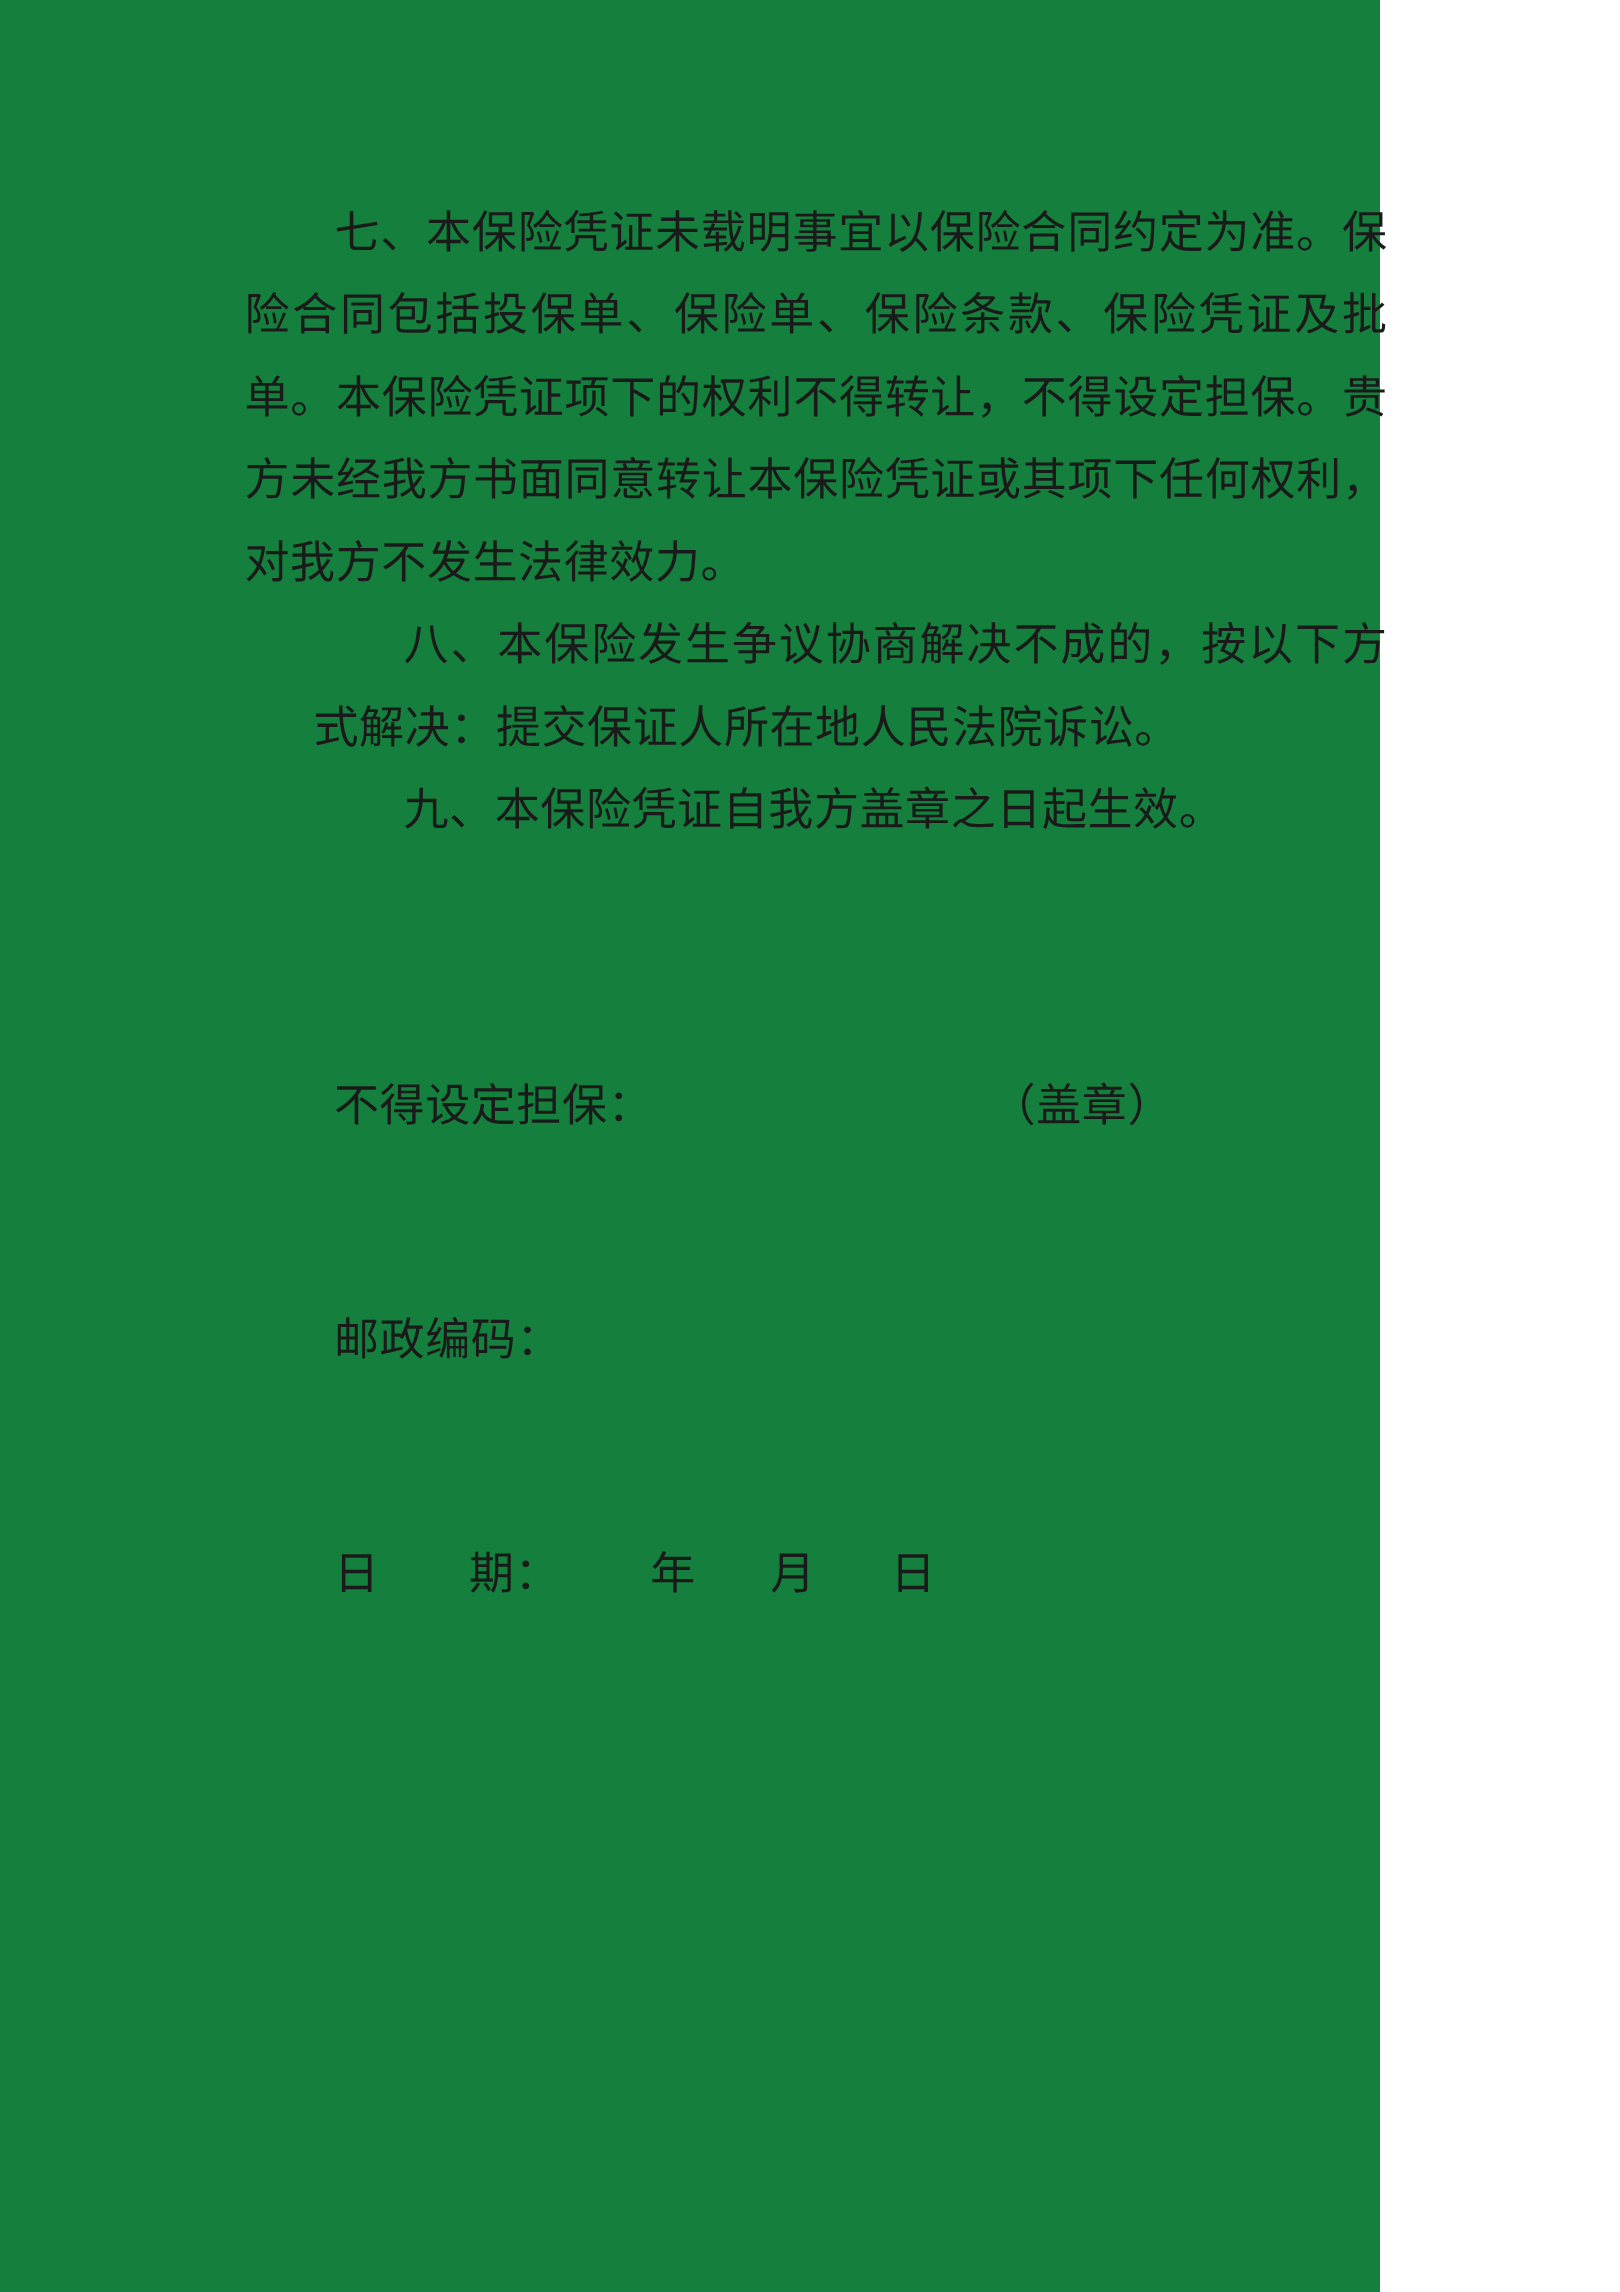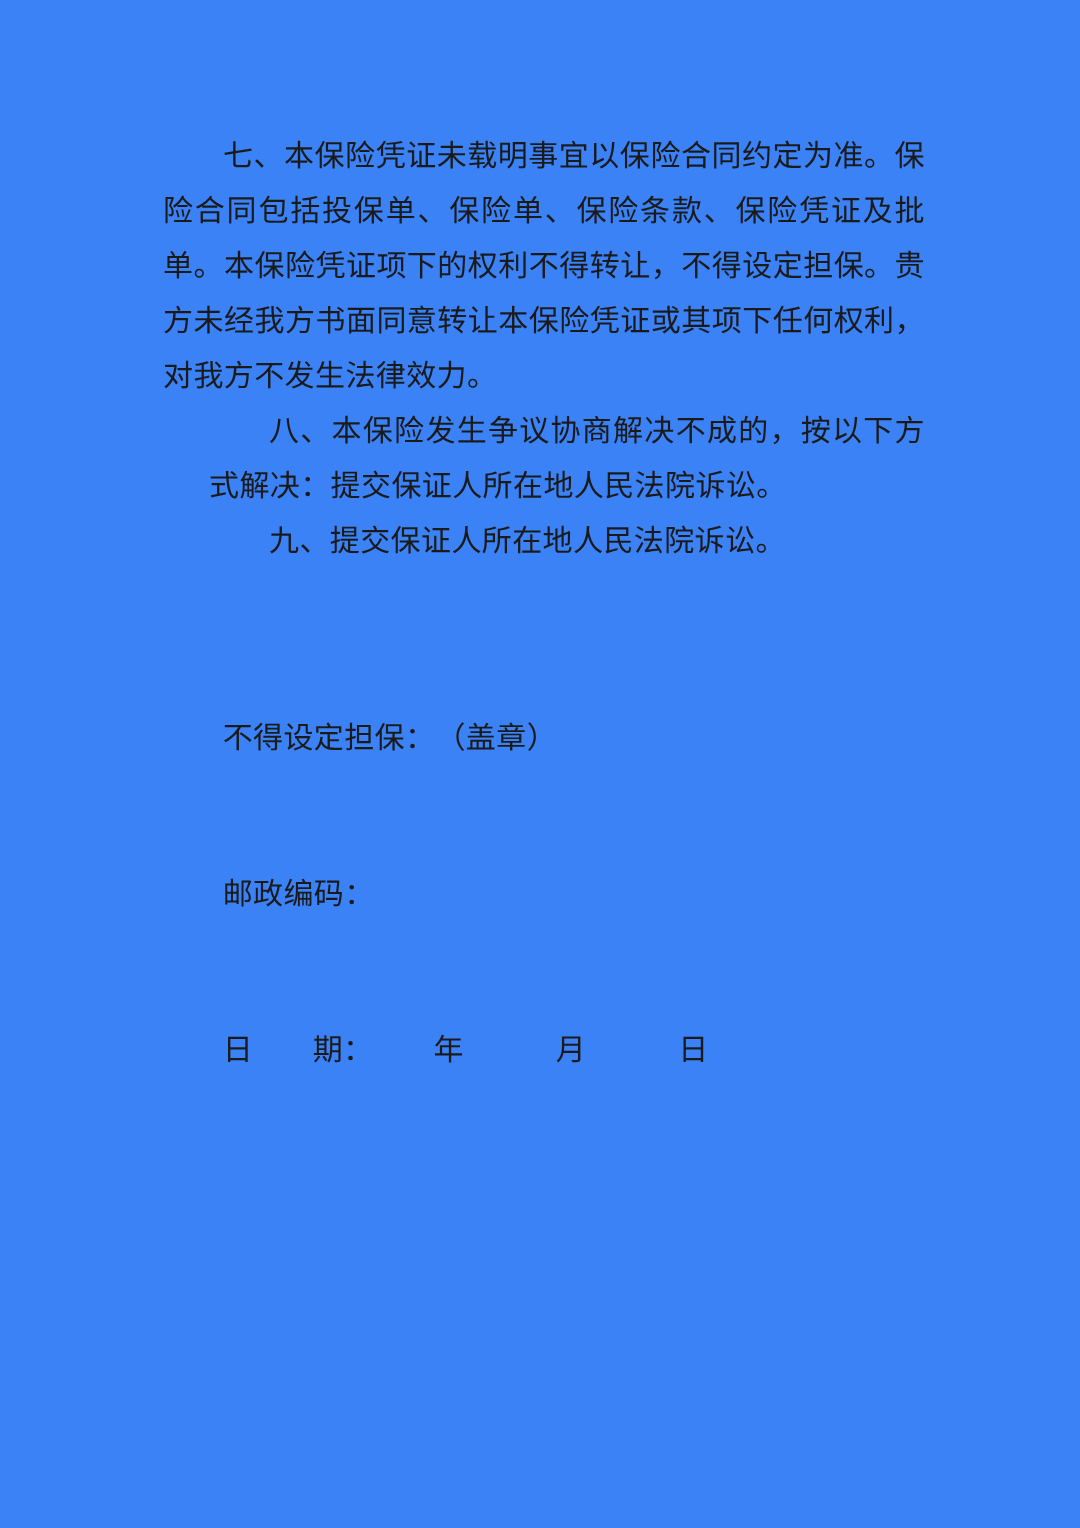--- a/index.html
+++ b/index.html
@@ -12,23 +12,23 @@
     height: 1528px;
     position: relative;
     font-family: "DejaVu Sans", "Liberation Sans", sans-serif;
     color: #1a1a1a;
     overflow: hidden;
   }
   .page {
     position: absolute;
     left: 0;
     top: 0;
-    width: 1080px;
+    width: 920px;
     height: 1528px;
-    background: #3b82f6;
+    background: #15803d;
   }
   .content {
     position: absolute;
     left: 163px;
     top: 128px;
     width: 762px;
   }
   .para {
     font-size: 30px;
     line-height: 55px;
@@ -52,36 +52,36 @@
     font-size: 30px;
     line-height: 52px;
     white-space: pre;
     letter-spacing: 0.4px;
   }
   .sign-row .label {
     display: inline-block;
   }
   .sign-row .seal {
     display: inline-block;
+    margin-left: 225px;
   }
   .sign-row .datefields {
     display: inline-block;
     margin-left: 60px;
-    font-family: Liberation Mono, monospace;
   }
 </style>
 </head>
 <body>
 
 <div class="page">
 
   <div class="content">
     <p class="para">七、本保险凭证未载明事宜以保险合同约定为准。保险合同包括投保单、保险单、保险条款、保险凭证及批单。本保险凭证项下的权利不得转让，不得设定担保。贵方未经我方书面同意转让本保险凭证或其项下任何权利，对我方不发生法律效力。</p>
     <p class="para">八、本保险发生争议协商解决不成的，按以下方式解决：提交保证人所在地人民法院诉讼。</p>
-    <p class="para">九、提交保证人所在地人民法院诉讼。</p>
+    <p class="para">九、本保险凭证自我方盖章之日起生效。</p>
   </div>
 
   <div class="sign-block">
     <div class="sign-row">
       <span class="label">不得设定担保：</span><span class="seal">（盖章）</span>
     </div>
     <div class="sign-row">
       <span class="label">邮政编码：</span>
     </div>
     <div class="sign-row">

